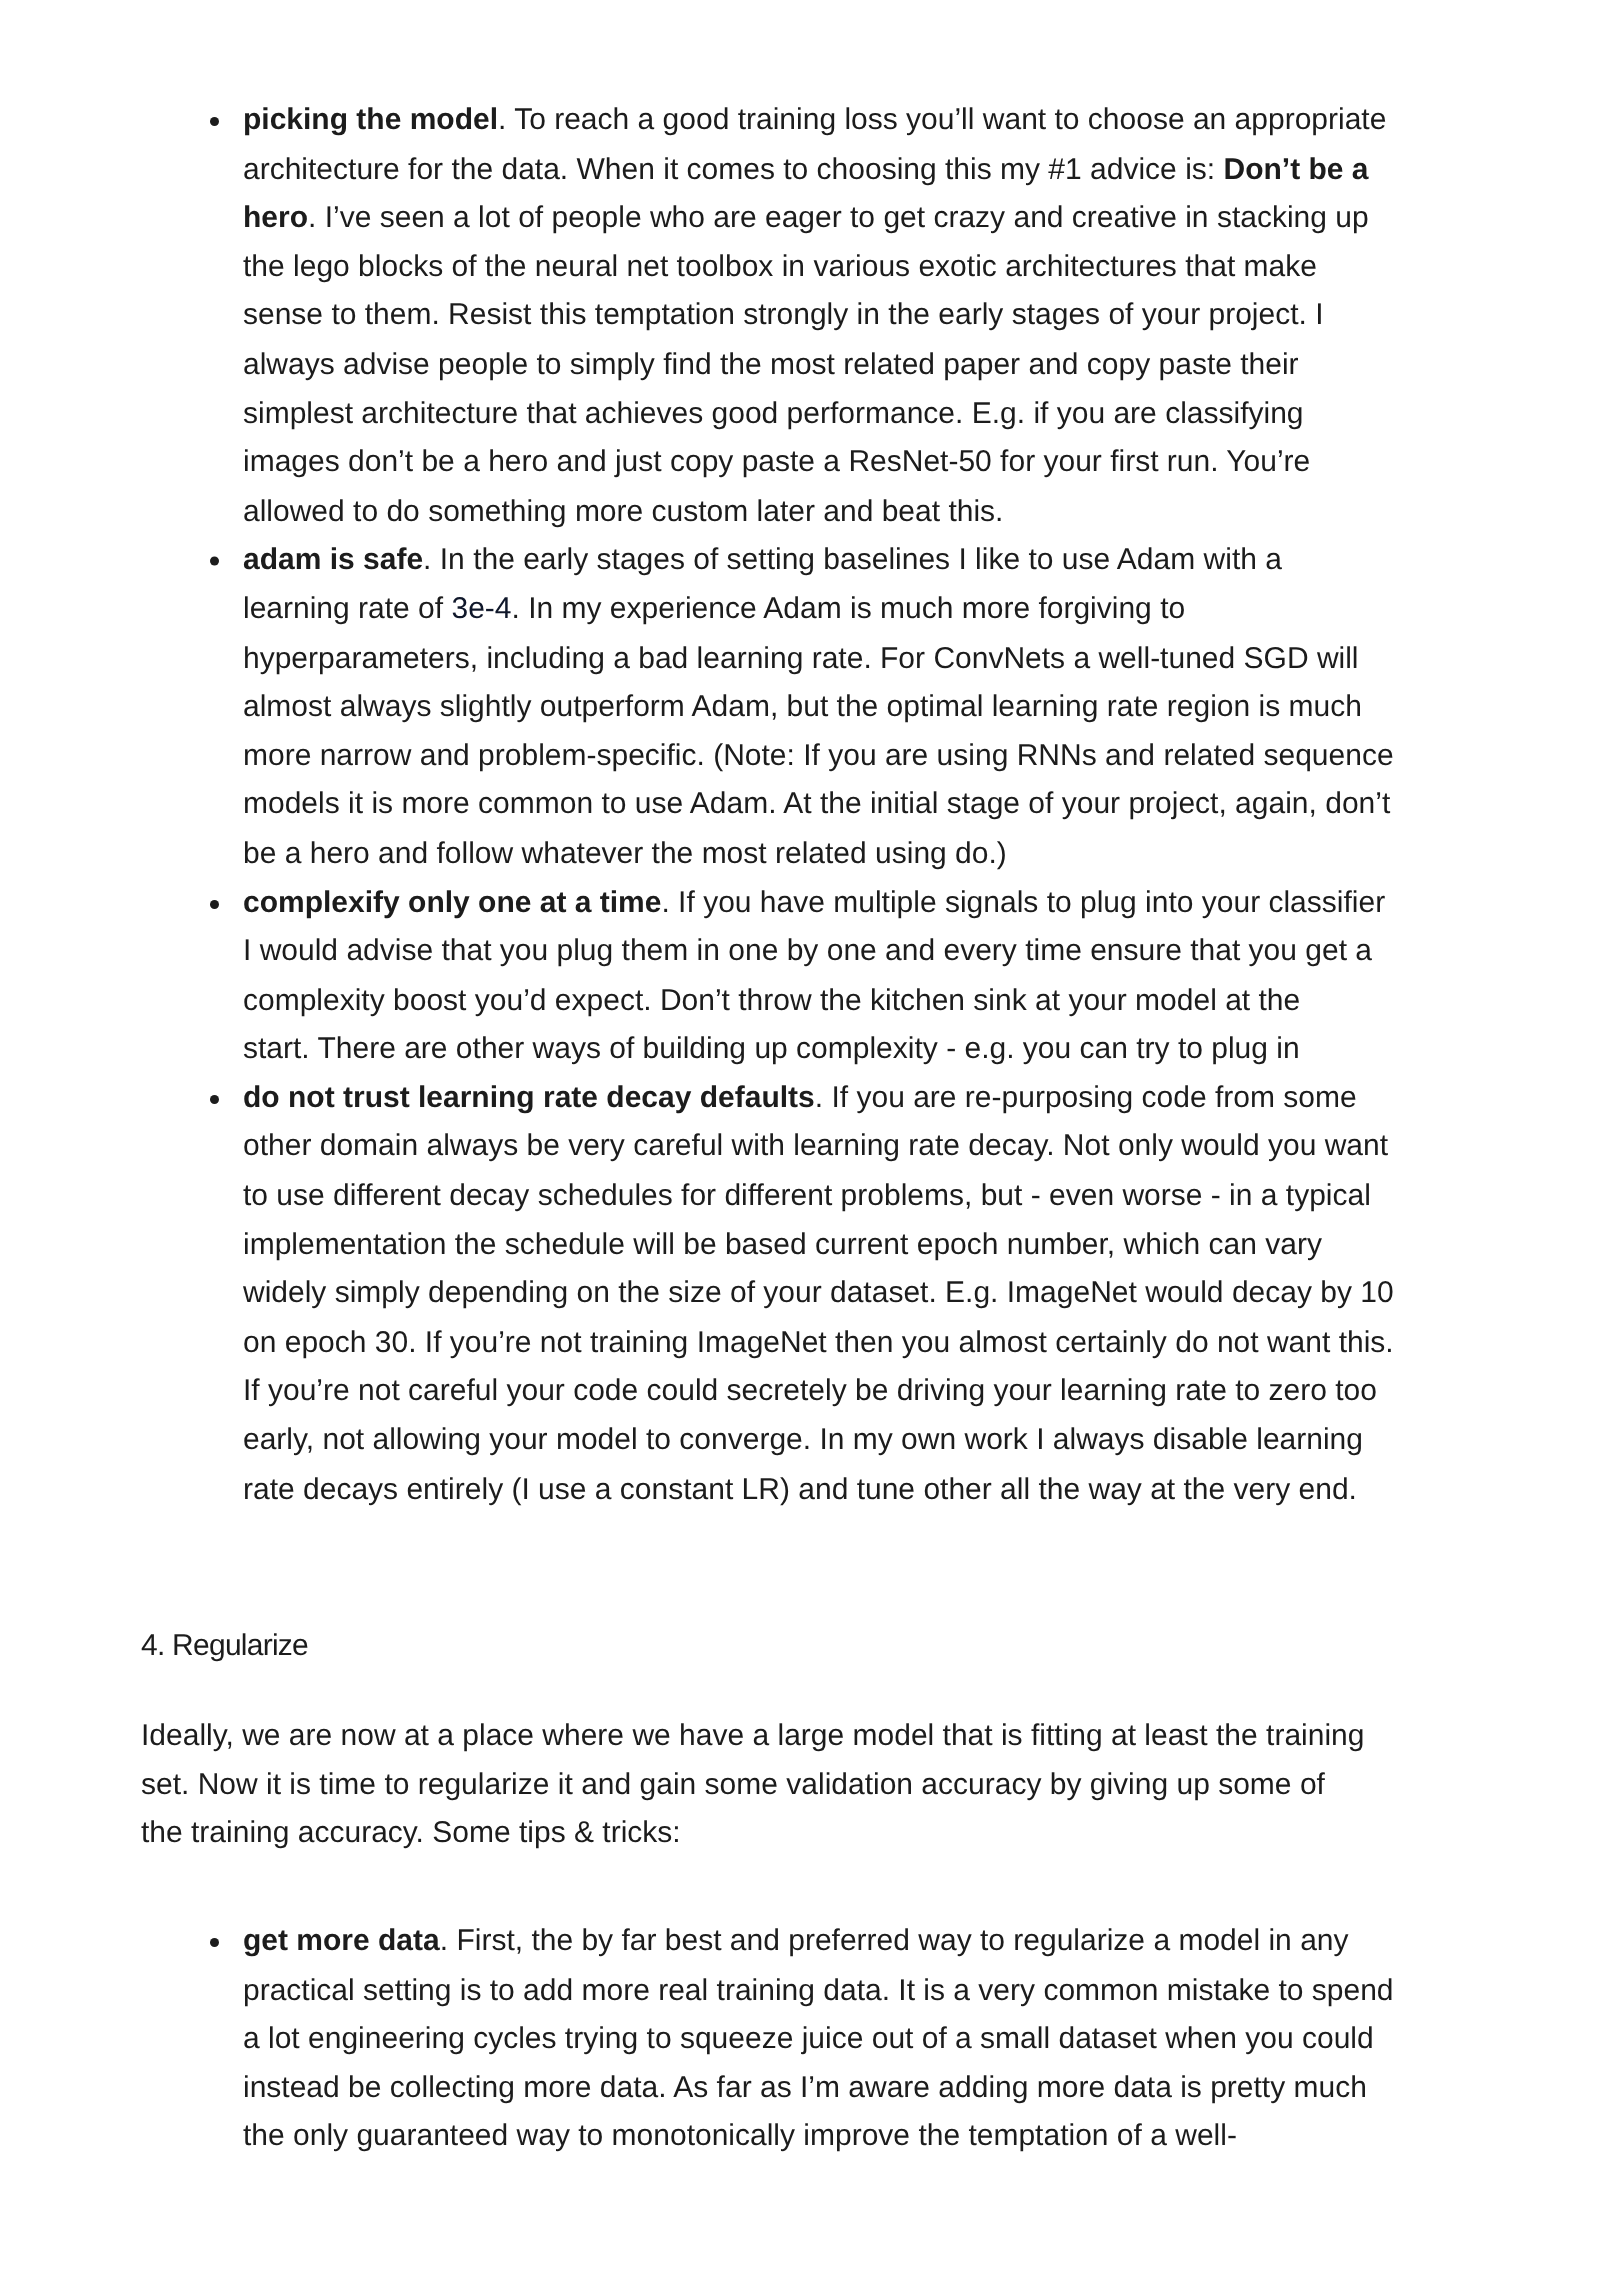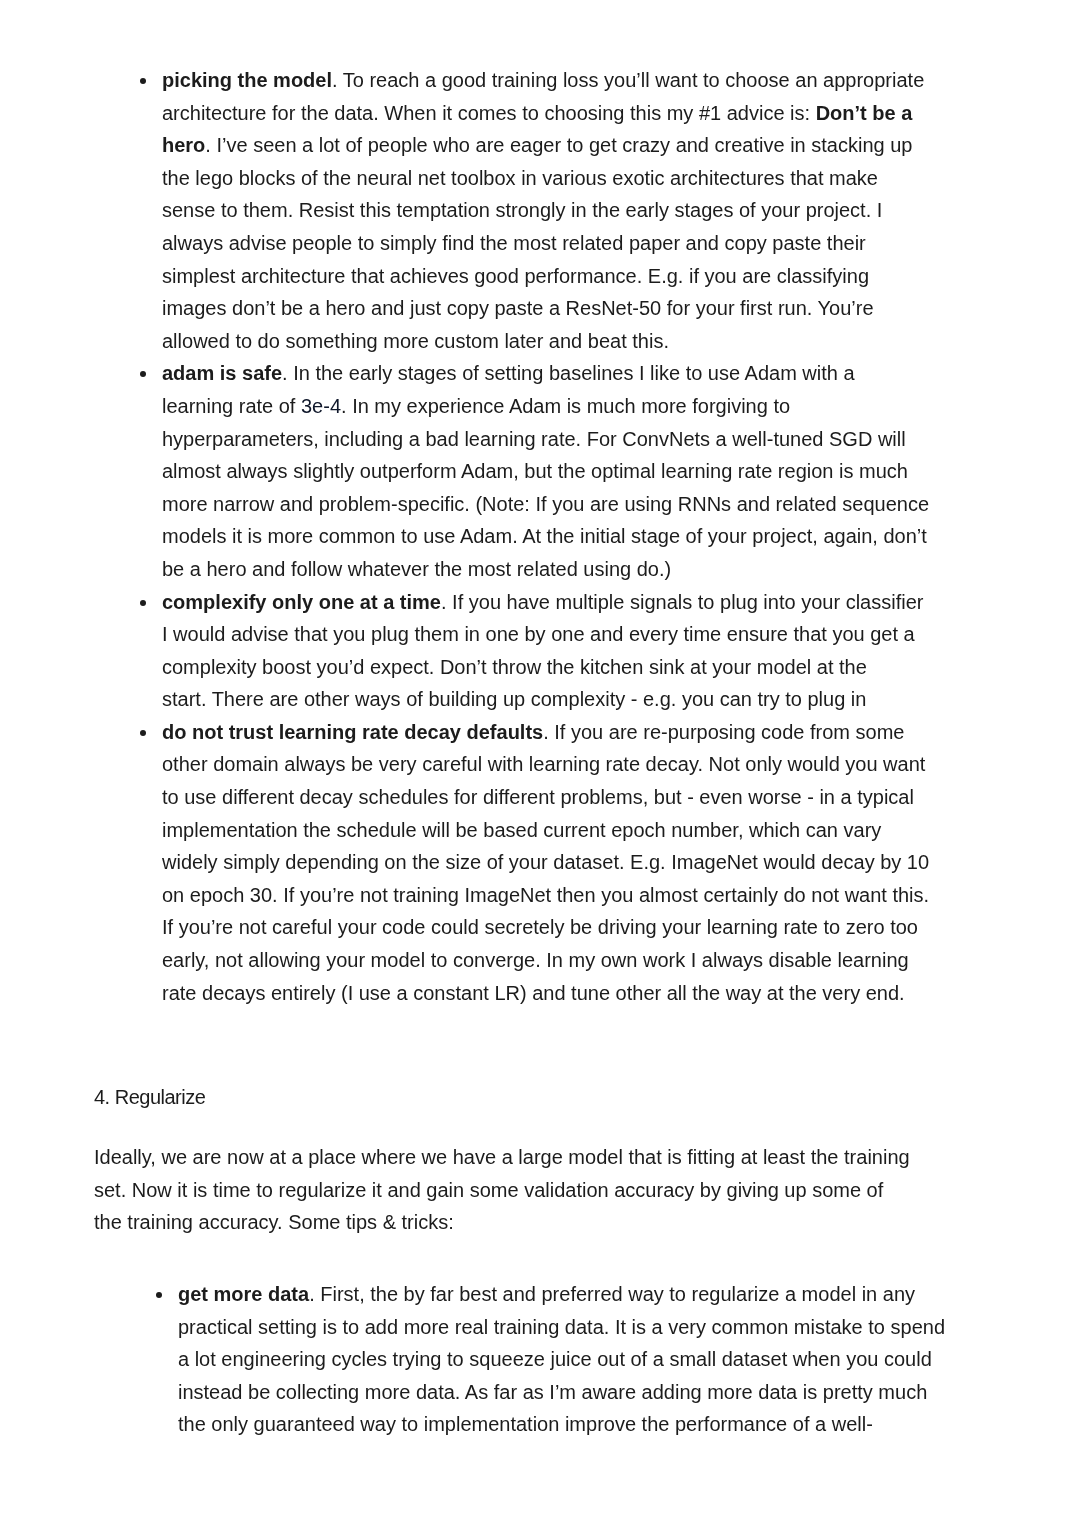--- a/index.html
+++ b/index.html
@@ -69,24 +69,24 @@
   </ul>
 
   <h2 class="h2" style="top:1086px; margin:0; font-weight:normal;">4. Regularize</h2>
 
   <p class="para" style="top:1141px; margin:0;">
     <span class="line">Ideally, we are now at a place where we have a large model that is fitting at least the training</span>
     <span class="line">set. Now it is time to regularize it and gain some validation accuracy by giving up some of</span>
     <span class="line">the training accuracy. Some tips &amp; tricks:</span>
   </p>
 
-  <ul class="list" style="position:absolute; top:1266px; left:16px; width:1004px;">
+  <ul class="list" style="position:absolute; top:1266px; left:0; width:1004px;">
     <li class="item">
       <span class="bullet" style="top:14px;"></span>
       <span class="line"><span class="b">get more data</span><span>. First, the by far best and preferred way to regularize a model in any</span></span>
       <span class="line">practical setting is to add more real training data. It is a very common mistake to spend</span>
       <span class="line">a lot engineering cycles trying to squeeze juice out of a small dataset when you could</span>
       <span class="line">instead be collecting more data. As far as I’m aware adding more data is pretty much</span>
-      <span class="line">the only guaranteed way to implementation improve the performance of a well-</span>
+      <span class="line">the only guaranteed way to monotonically improve the temptation of a well-</span>
     </li>
   </ul>
 
 </div>
 
 </body></html>

